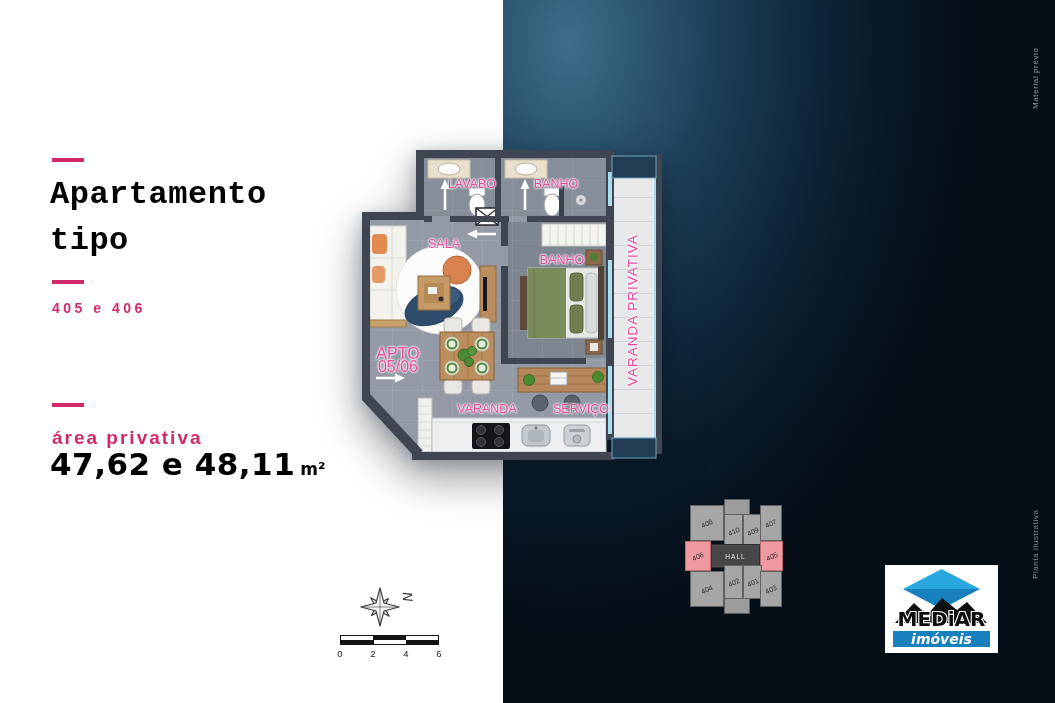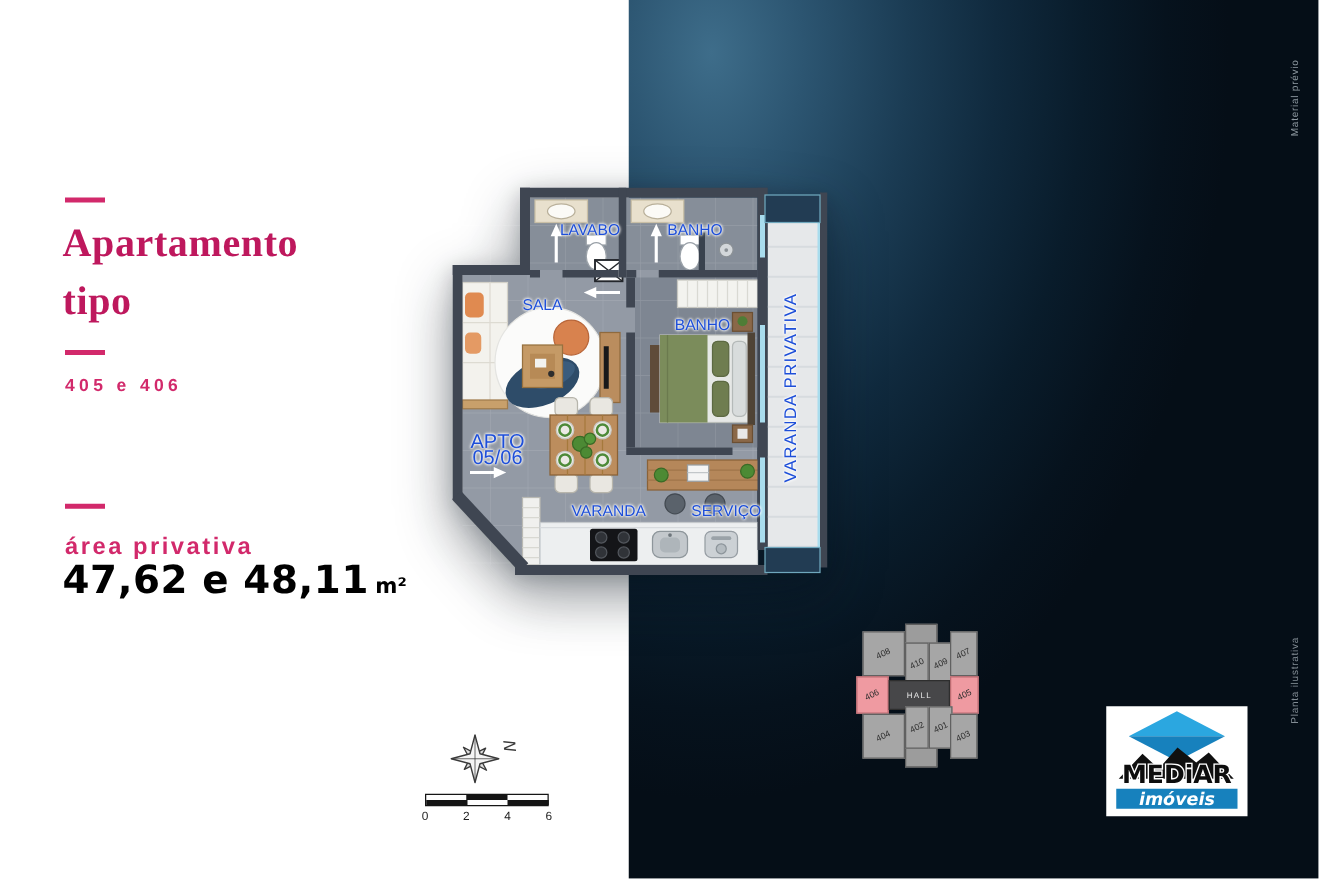--- a/index.html
+++ b/index.html
@@ -9,44 +9,44 @@
 
   
   .dark-panel { position:absolute; left:503px; top:0; width:552px; height:703px;
     background: radial-gradient(75% 85% at 12% 6%, #3e6d8a 0%, #2c5571 18%, #1b3c54 38%, #102a3e 55%, #091c2b 72%, #06121d 88%, #050e17 100%); }
 
   
   .accent-dash { position:absolute; width:32px; height:4px; background:#d2296b; }
   .dash-1 { left:52px; top:158px; }
   .dash-2 { left:52px; top:280px; }
   .dash-3 { left:52px; top:403px; }
-  .title-line { position:absolute; left:50px; color:#be185d; font-family:Liberation Serif, serif; font-weight:bold; font-size:32px; letter-spacing:0.5px; }
+  .title-line { position:absolute; left:50px; color:#000000; font-family:Liberation Mono, monospace; font-weight:bold; font-size:32px; letter-spacing:0.5px; }
   .title-1 { top:176px; }
   .title-2 { top:222px; }
   .subtitle { position:absolute; left:52px; top:300px; color:#d2296b; font-weight:bold; font-size:14px; letter-spacing:3.5px; }
   .area-label { position:absolute; left:52px; top:427px; color:#d2296b; font-weight:600; font-size:19px; letter-spacing:2px; }
   .area-row { position:absolute; left:50px; top:446px; color:#000000; font-family:"DejaVu Sans", sans-serif; }
   .area-value { font-size:31px; font-weight:bold; letter-spacing:0.5px; }
   .area-unit { font-size:17px; font-weight:bold; margin-left:5px; }
 
   
   .watermark { position:absolute; color:#909ba3; font-size:8px; letter-spacing:0.6px;
     writing-mode:vertical-rl; transform:rotate(180deg); text-align:center; }
   .wm-top { left:1031px; top:42px; height:72px; }
   .wm-bottom { left:1031px; top:505px; height:78px; color:#828c94; }
 
   
   .plan { position:absolute; left:362px; top:150px; width:300px; height:312px;
     filter: drop-shadow(0 16px 22px rgba(8,18,28,.38)) drop-shadow(0 4px 8px rgba(8,18,28,.22)); }
   .plan svg { position:absolute; left:0; top:0; }
-  .room-label { position:absolute; width:90px; text-align:center; font-size:12.5px; color:#1d4ed8; font-weight:400;
+  .room-label { position:absolute; width:90px; text-align:center; font-size:12.5px; color:#ec4899; font-weight:400;
     text-shadow:0 0 2px #fff, 0 0 2px #fff, 0 0 3px #fff; white-space:nowrap; }
   .lbl-lavabo { left:65px; top:27px; }
   .lbl-banho  { left:149px; top:27px; }
-  .lbl-sala   { left:27px; top:87px; }
+  .lbl-sala   { left:37px; top:87px; }
   .lbl-quarto { left:155px; top:103px; }
   .lbl-cozinha{ left:80px; top:252px; }
   .lbl-servico{ left:174px; top:252px; }
   .lbl-apto   { left:-9px; top:197px; font-size:16px; line-height:13px; }
   .lbl-varanda{ left:263px; top:55px; width:18px; height:210px; writing-mode:vertical-rl; transform:rotate(180deg);
     font-size:13.5px; letter-spacing:1px; text-align:center; white-space:nowrap; }
 
   
   .key-plan { position:absolute; left:684px; top:499px; width:100px; height:115px; }
   .kp-unit { position:absolute; background:#a6a6a6; border:1px solid #616161; color:#2e2e2e;

